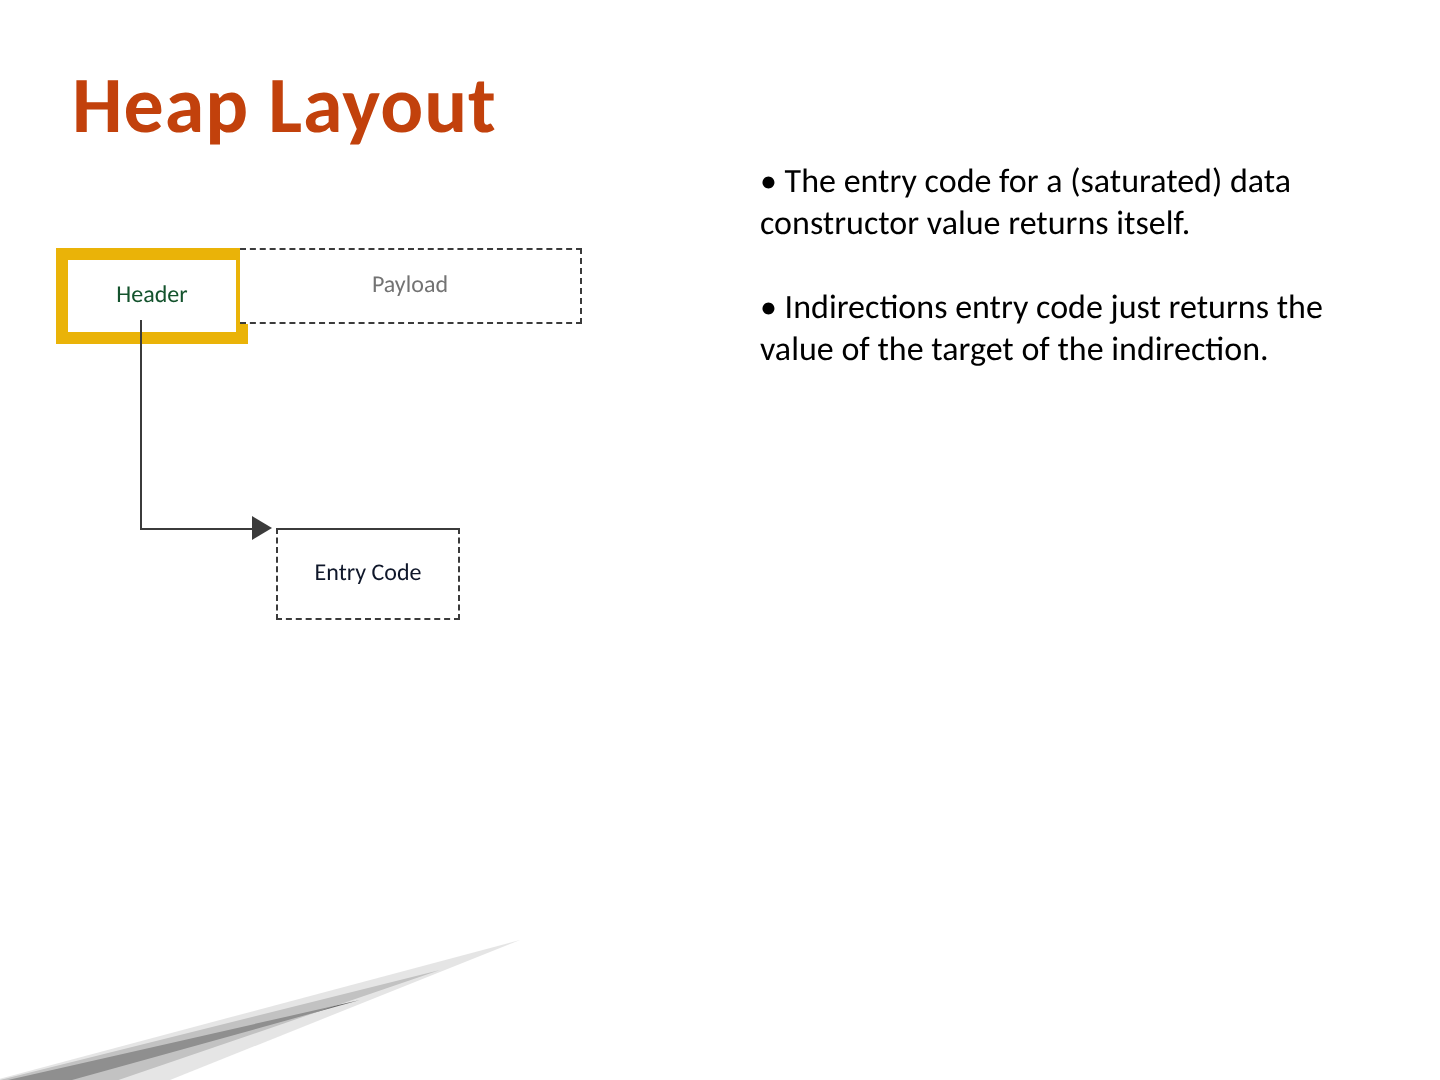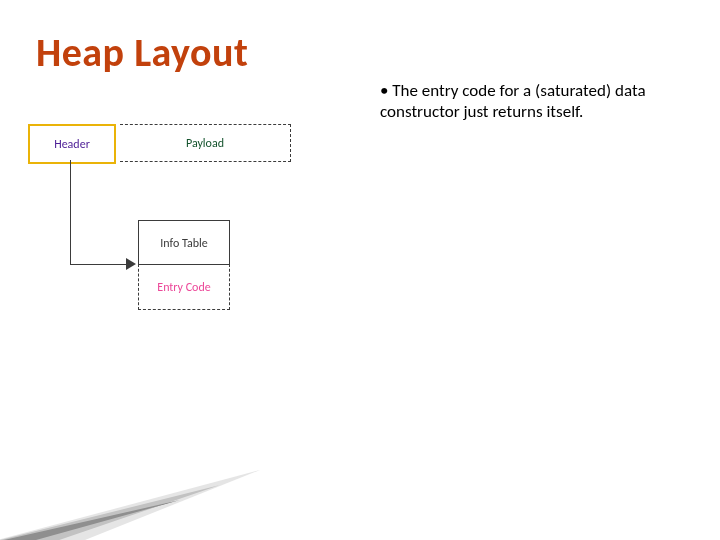--- a/index.html
+++ b/index.html
@@ -28,40 +28,40 @@
     left: 8px;
     width: 360px;
     height: 220px;
   }
   .header-box {
     position: absolute;
     top: 12px;
     left: 20px;
     width: 84px;
     height: 36px;
-    border: 2px solid #eab308;
+    border: 6px solid #eab308;
     font-size: 12px;
-    color: #4c1d95;
+    color: #14532d;
     display: flex;
     align-items: center;
     justify-content: center;
     background: #fff;
   }
   .payload-box {
     position: absolute;
     top: 12px;
     left: 112px;
     width: 170px;
     height: 36px;
     border-top: 1px dashed #3b3b3b;
     border-bottom: 1px dashed #3b3b3b;
     border-left: none;
     border-right: 1px dashed #3b3b3b;
     font-size: 12px;
-    color: #14532d;
+    color: #737373;
     display: flex;
     align-items: center;
     justify-content: center;
     background: #fff;
   }
   .info-table-box {
     position: absolute;
     top: 108px;
     left: 130px;
     width: 90px;
@@ -78,21 +78,21 @@
     position: absolute;
     top: 152px;
     left: 130px;
     width: 90px;
     height: 44px;
     border-top: 1px solid #3b3b3b;
     border-left: 1px dashed #3b3b3b;
     border-right: 1px dashed #3b3b3b;
     border-bottom: 1px dashed #3b3b3b;
     font-size: 12px;
-    color: #ec4899;
+    color: #0f172a;
     display: flex;
     align-items: center;
     justify-content: center;
     background: #fff;
   }
   
   .conn-v {
     position: absolute;
     top: 48px;
     left: 62px;
@@ -145,25 +145,25 @@
 <body>
 
 <div class="title">Heap Layout</div>
 
 <div class="diagram">
   <div class="header-box">Header</div>
   <div class="payload-box">Payload</div>
   <div class="conn-v"></div>
   <div class="conn-h"></div>
   <div class="arrowhead"></div>
-  <div class="info-table-box">Info Table</div>
   <div class="entry-code-box">Entry Code</div>
 </div>
 
 <div class="bullets">
-  <p>• The entry code for a (saturated) data constructor just returns itself.</p>
+  <p>• The entry code for a (saturated) data constructor value returns itself.</p>
+  <p>• Indirections entry code just returns the value of the target of the indirection.</p>
 </div>
 
 <svg class="deco" viewBox="0 0 300 120">
   <polygon points="0,120 220,70 40,120" fill="#000000"></polygon>
   <polygon points="0,120 260,55 70,120" fill="#888888" opacity="0.6"></polygon>
   <polygon points="0,120 300,40 100,120" fill="#cccccc" opacity="0.5"></polygon>
 </svg>
 
 </body></html>

